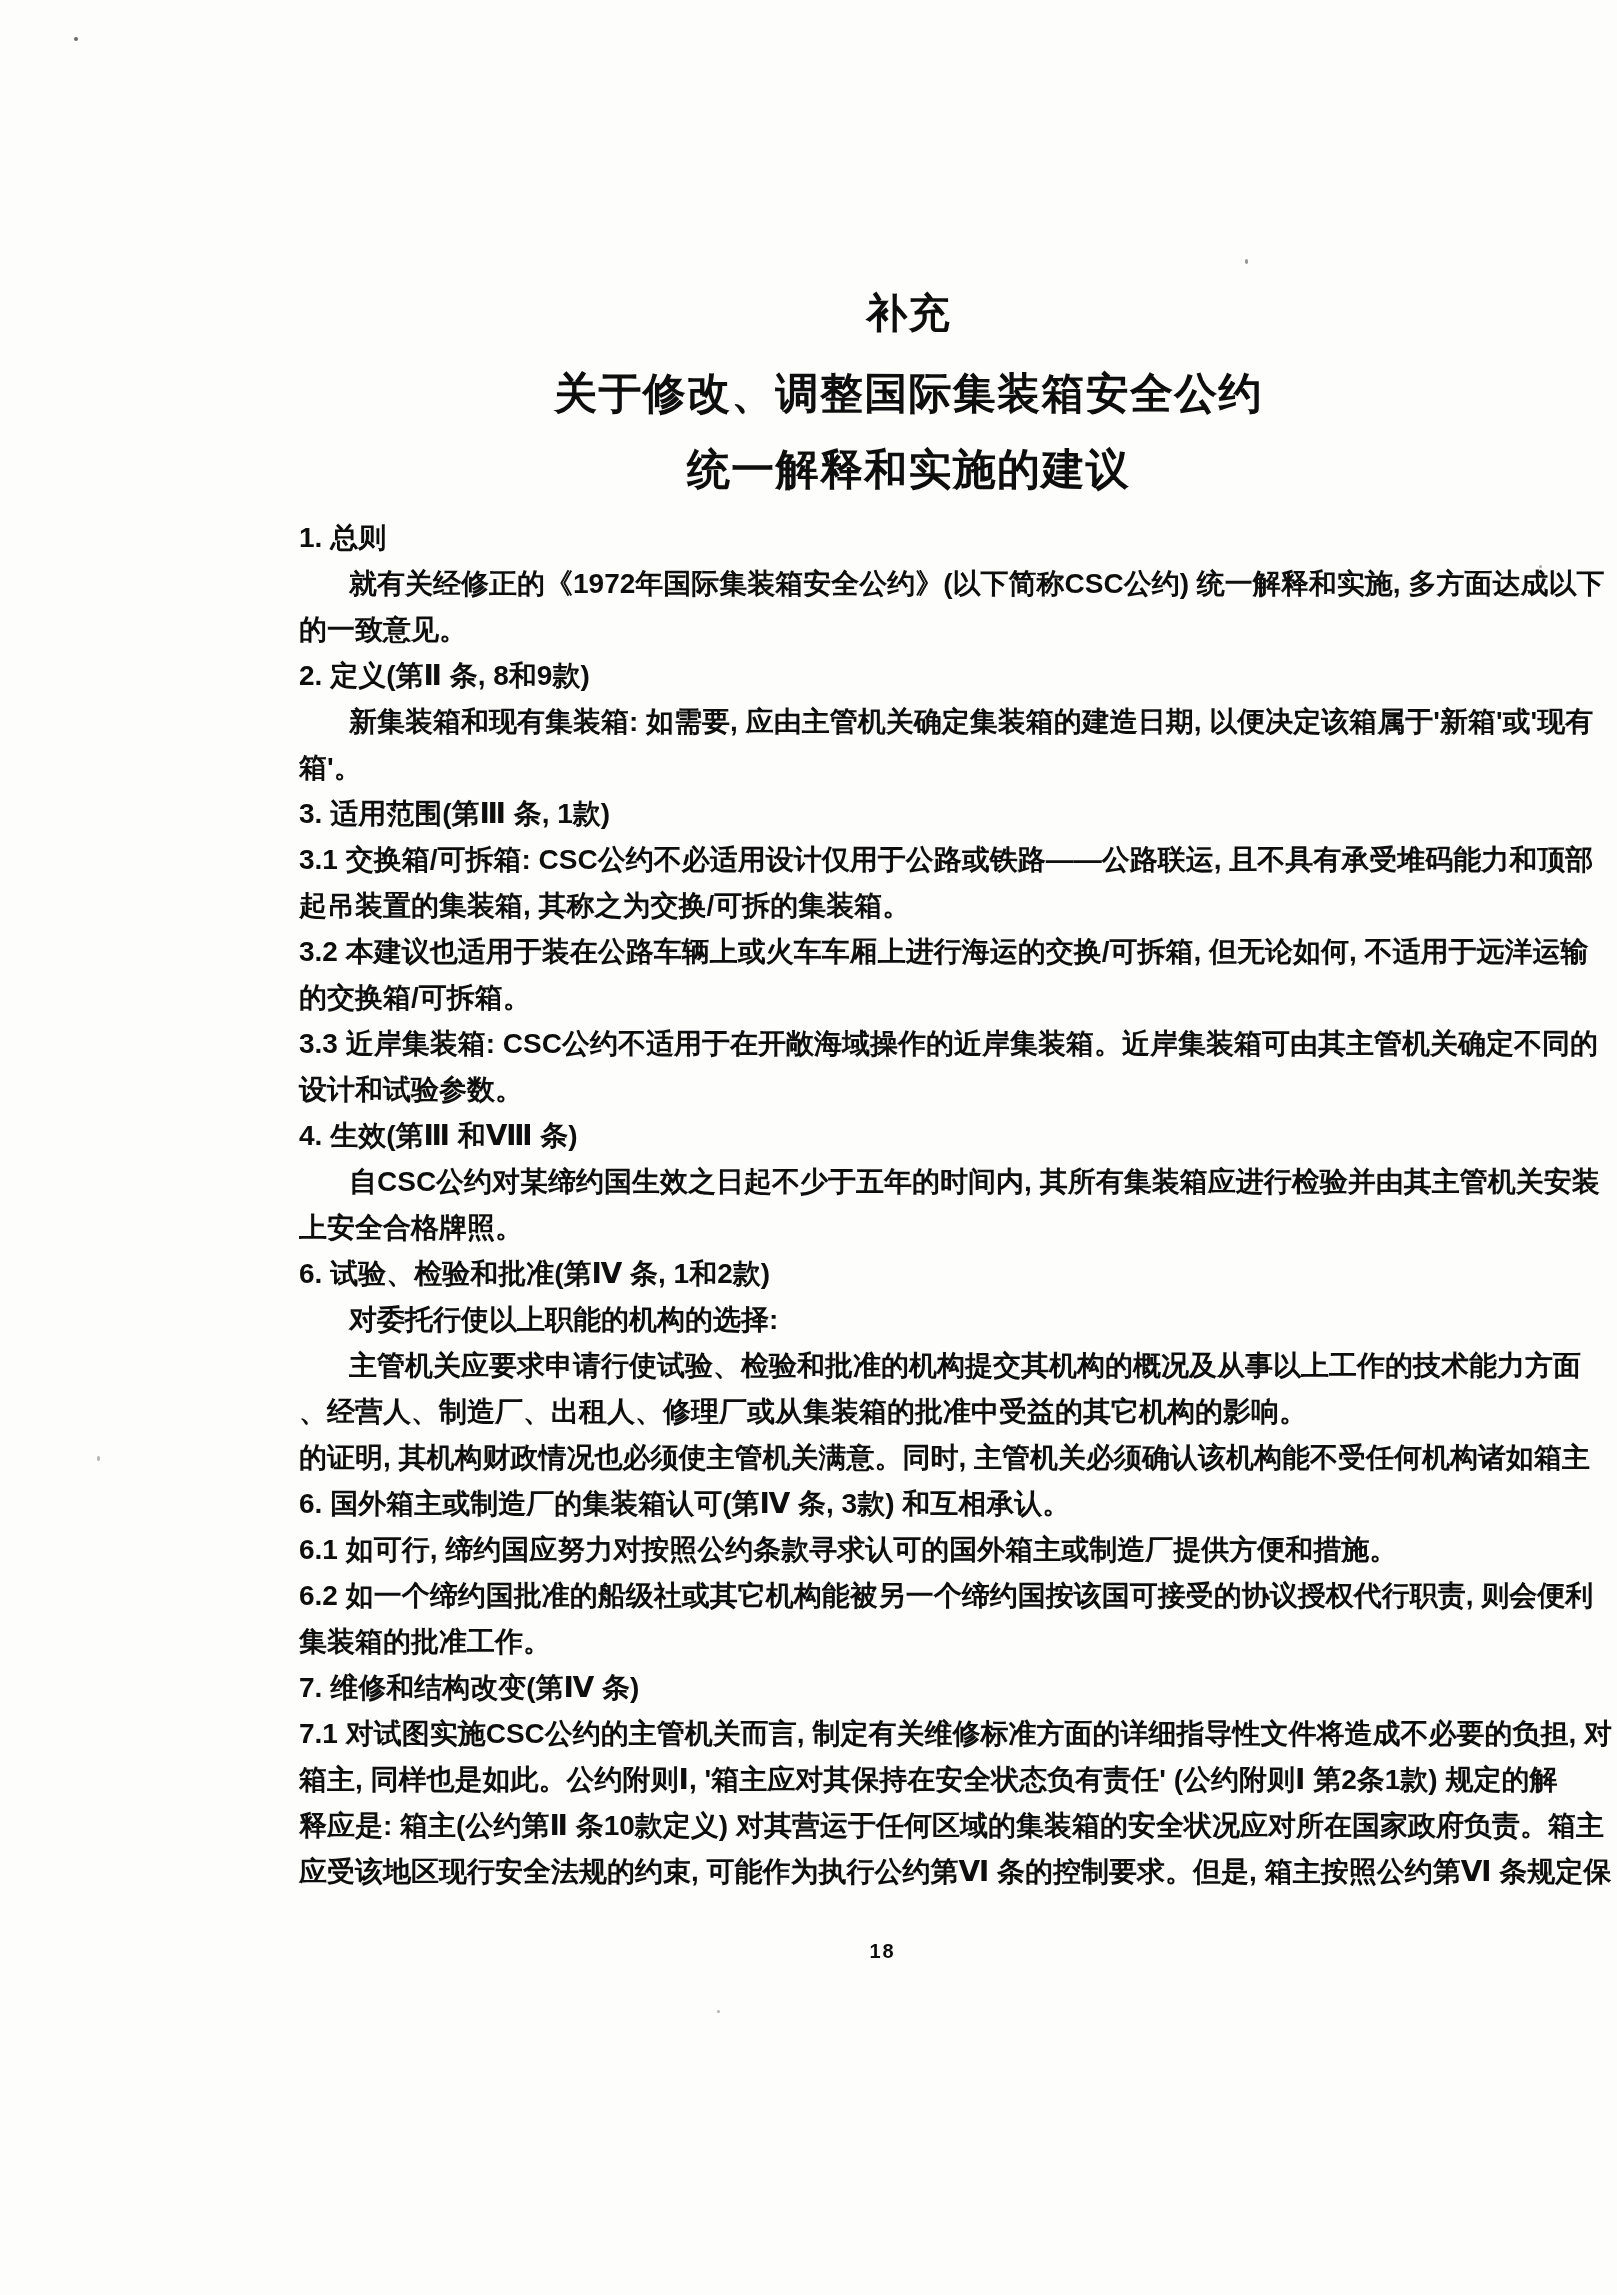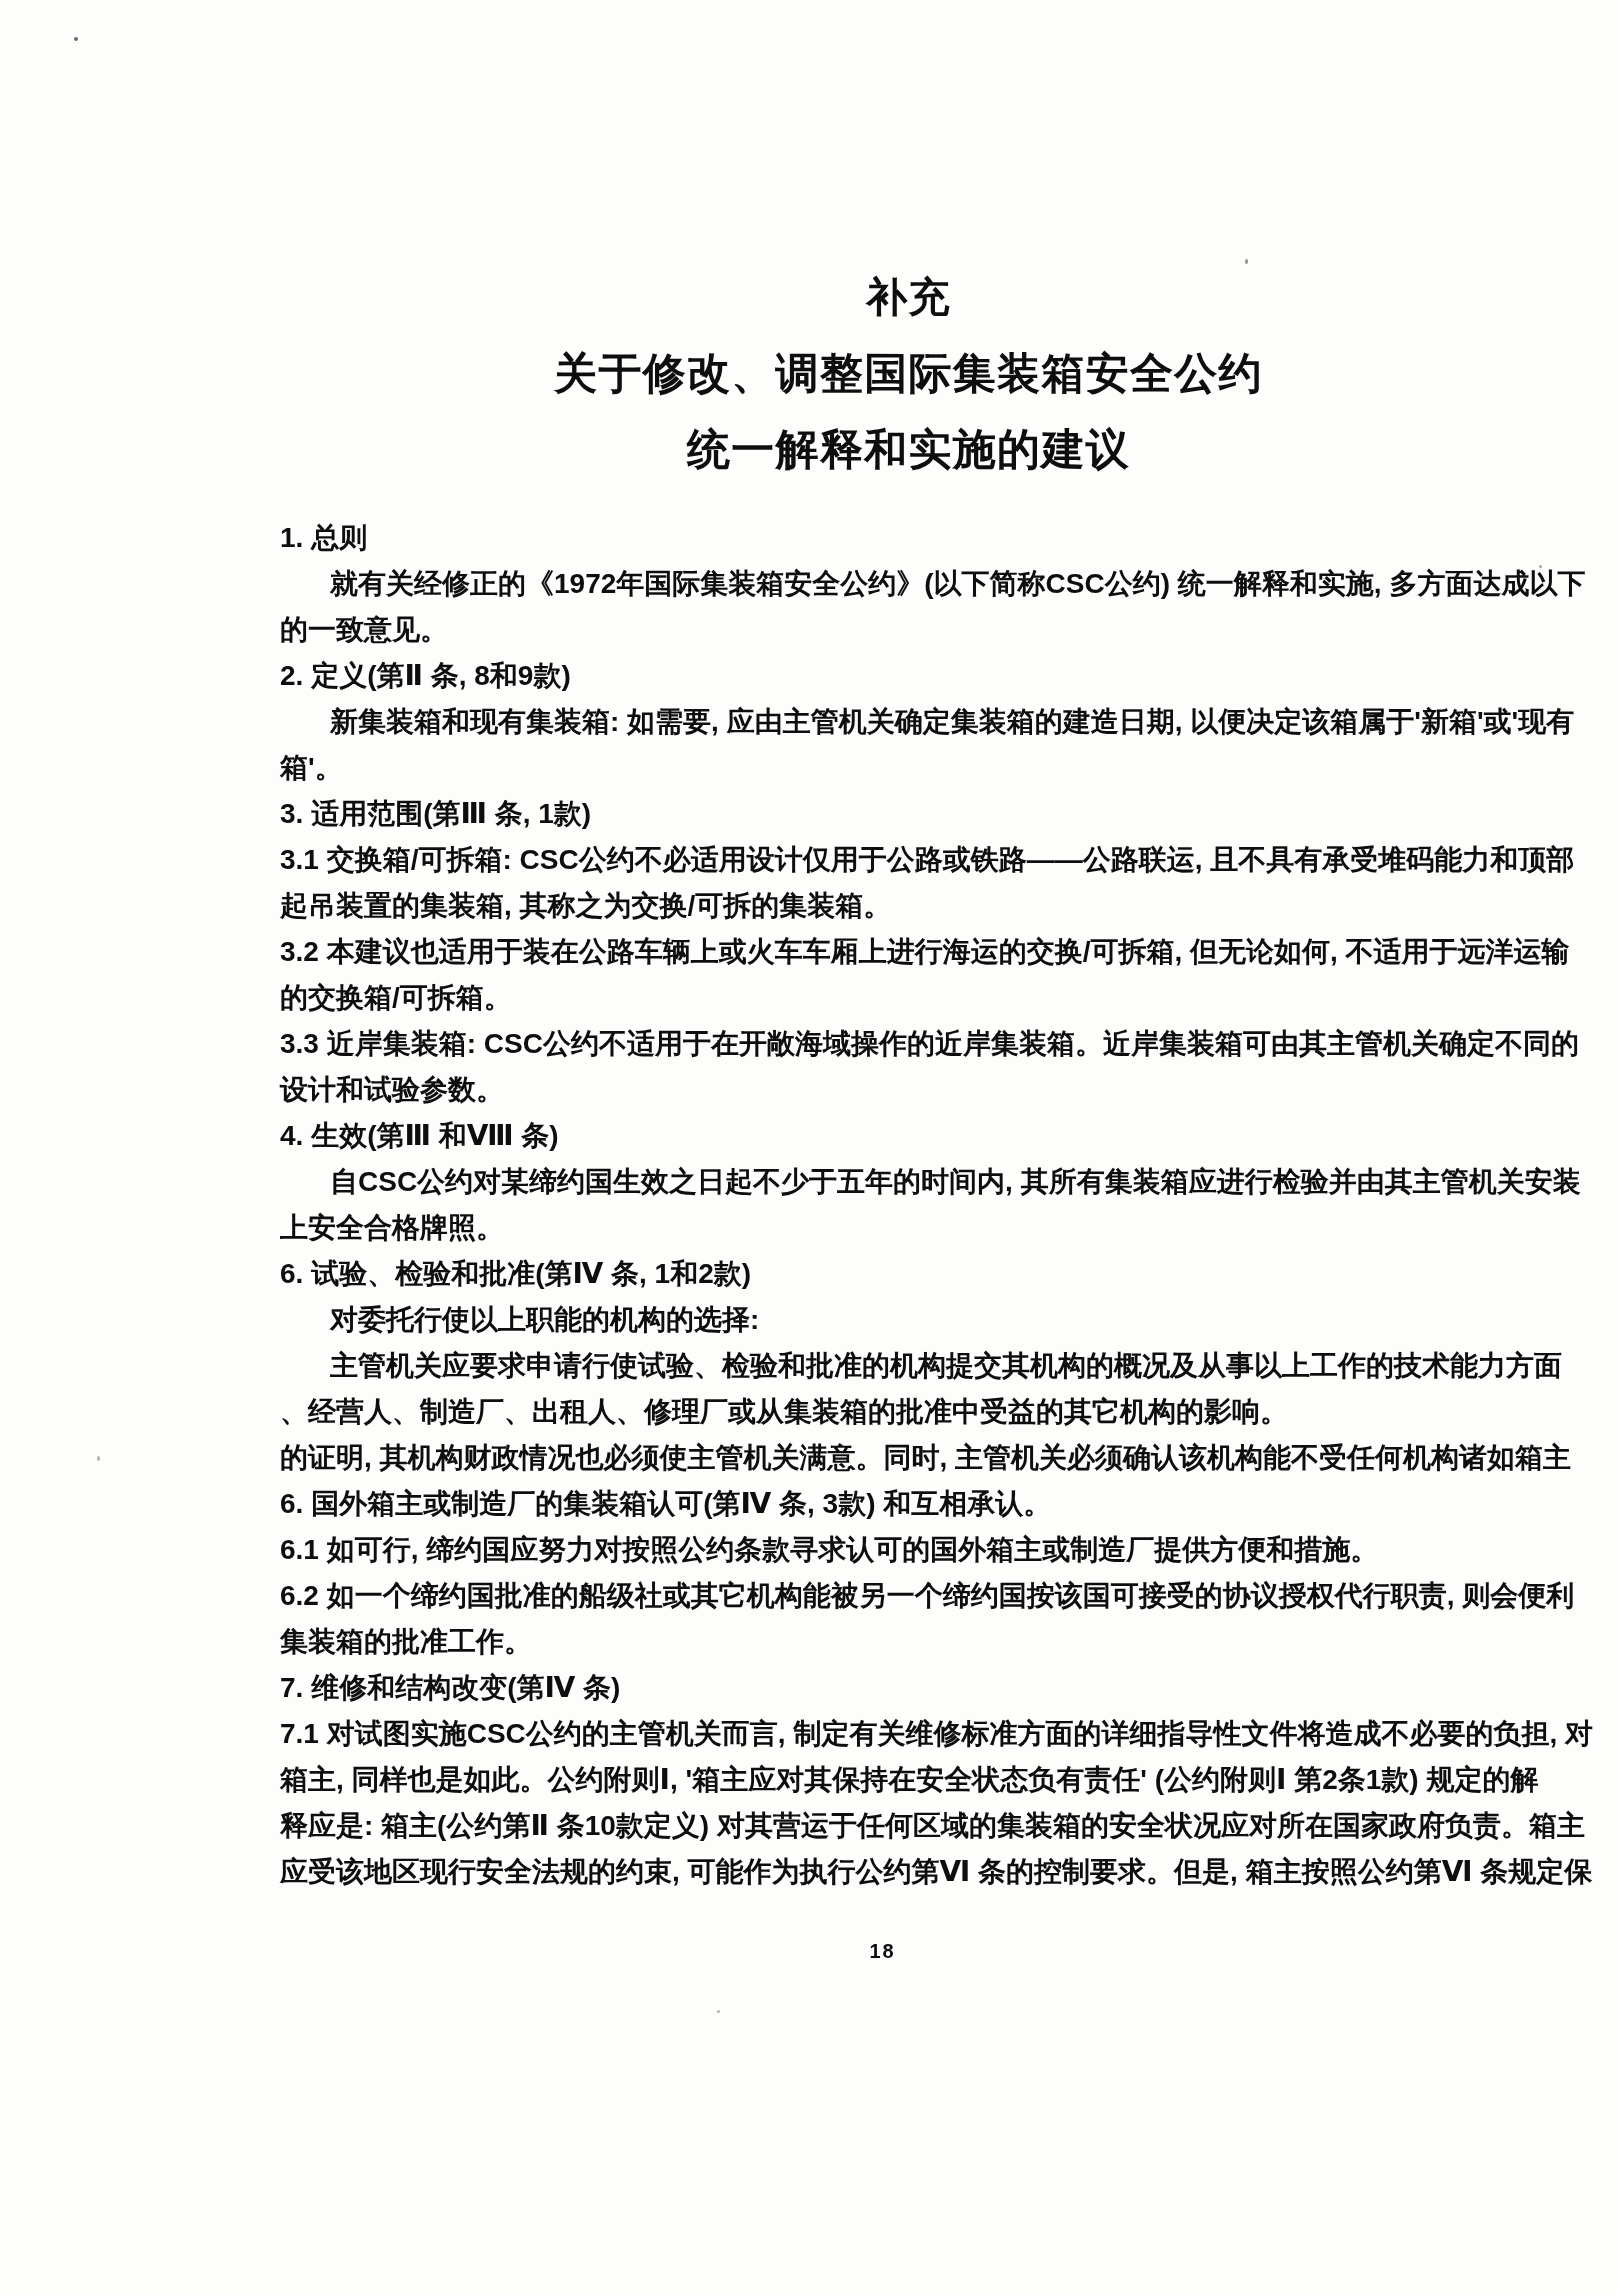--- a/index.html
+++ b/index.html
@@ -22,30 +22,30 @@
     left: 306px;
     top: 266px;
     width: 1205px;
     text-align: center;
     font-weight: 800;
     letter-spacing: 1.3px;
   }
   .title-main {
     font-size: 41px;
     line-height: 63px;
-    margin: 0;
+    margin: 16px;
   }
   .title-sub {
     font-size: 43px;
     line-height: 64px;
     margin: 12px;
   }
   .doc-body {
     position: absolute;
-    left: 280px;
+    left: 299px;
     top: 515px;
     width: 1215px;
   }
   .doc-body p {
     margin: 0;
     font-size: 28px;
     line-height: 46px;
     font-weight: 600;
     white-space: nowrap;
     letter-spacing: 0px;

